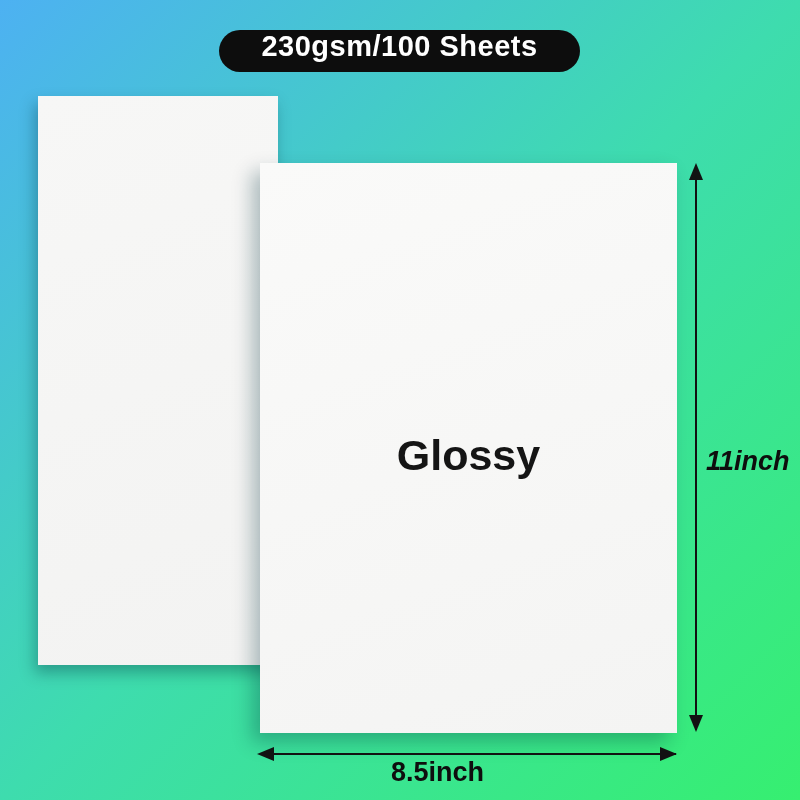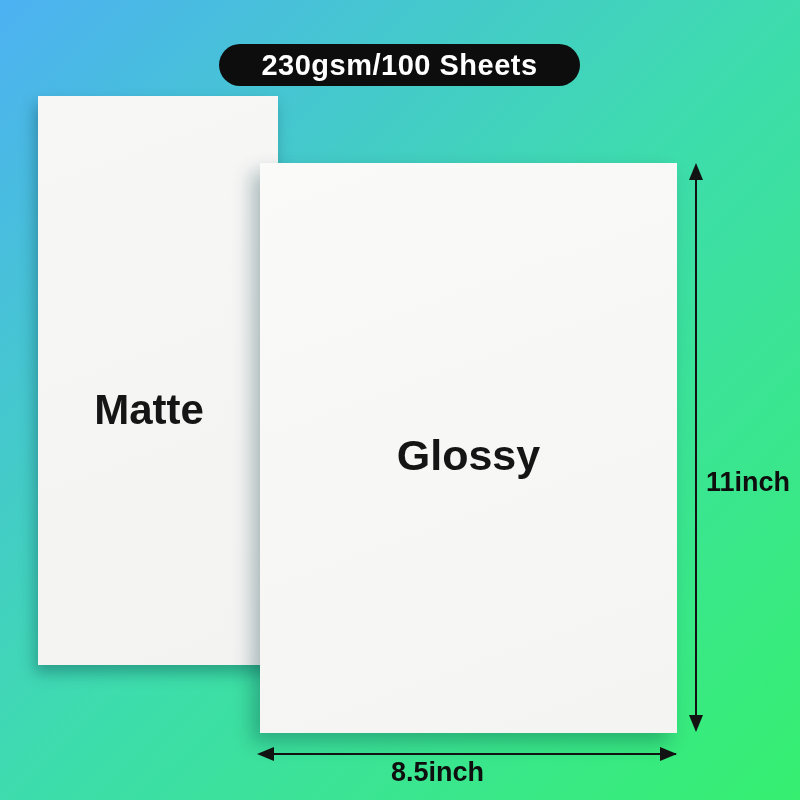--- a/index.html
+++ b/index.html
@@ -11,27 +11,27 @@
     position: relative;
     width: 800px;
     height: 800px;
     overflow: hidden;
     background: linear-gradient(135deg, #4db1f2 0%, #3edcae 50%, #36ef70 100%);
   }
   
   .badge {
     position: absolute;
     left: 219px;
-    top: 44px;
+    top: 30px;
     width: 361px;
     height: 42px;
     background: #0d0d0d;
     border-radius: 22px;
     display: flex;
-    align-items: center;
+    align-items: flex-start;
     justify-content: center;
   }
   .badge span {
     color: #ffffff;
     font-size: 29px;
     font-weight: bold;
     letter-spacing: 0.5px;
     white-space: nowrap;
   }
   
@@ -126,21 +126,22 @@
   }
   .dim-label {
     position: absolute;
     color: #0e0e0e;
     font-weight: bold;
     font-size: 27px;
     white-space: nowrap;
   }
   .dim-label.height {
     left: 706px;
-    top: 467px;
+    top: 446px;
+    font-style: italic;
   }
   .dim-label.width {
     left: 391px;
     top: 757px;
     width: 160px;
     text-align: left;
   }
 </style>
 </head>
 <body>
@@ -148,21 +149,20 @@
 <div class="stage">
 
   <div class="badge">
     <span>230gsm/100 Sheets</span>
   </div>
 
   <div class="paper matte"></div>
 
   <div class="paper glossy"></div>
 
-  <div class="paper-label label-matte">Matte</div>
   <div class="paper-label label-glossy">Glossy</div>
 
   <div class="dim-line vertical"></div>
   <div class="arrowhead arrow-up"></div>
   <div class="arrowhead arrow-down"></div>
   <div class="dim-label height">11inch</div>
 
   <div class="dim-line horizontal"></div>
   <div class="arrowhead arrow-left"></div>
   <div class="arrowhead arrow-right"></div>

